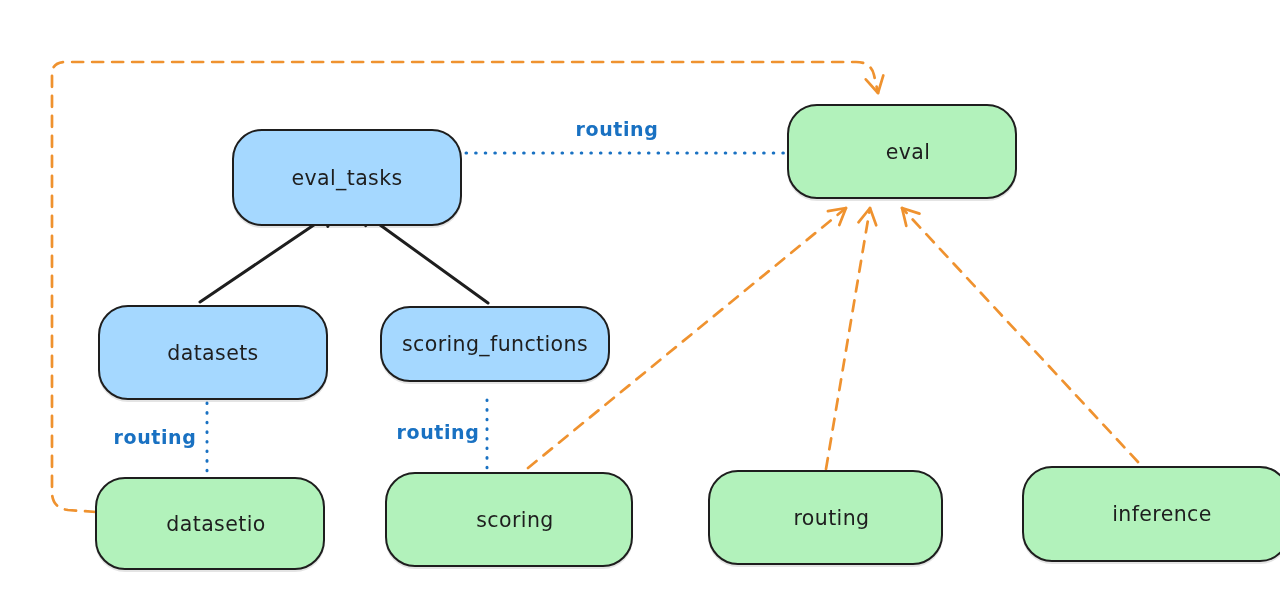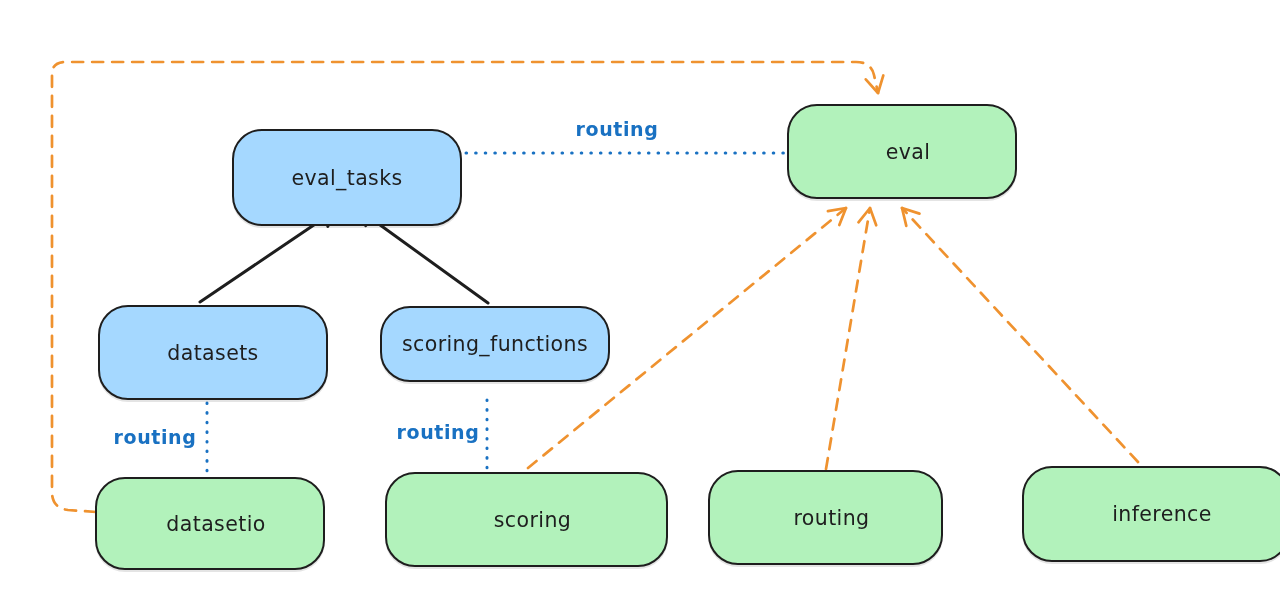--- a/index.html
+++ b/index.html
@@ -103,21 +103,21 @@
   </div>
 
   <div class="node blue" style="left:380px;top:306px;width:230px;height:76px;">
     <span>scoring_functions</span>
   </div>
 
   <div class="node green" style="left:95px;top:477px;width:230px;height:93px;">
     <span>datasetio</span>
   </div>
 
-  <div class="node green" style="left:385px;top:472px;width:283px;height:95px;">
+  <div class="node green" style="left:385px;top:472px;width:248px;height:95px;">
     <span>scoring</span>
   </div>
 
   <div class="node green" style="left:708px;top:470px;width:235px;height:95px;">
     <span>routing</span>
   </div>
 
   <div class="node green" style="left:1022px;top:466px;width:268px;height:96px;">
     <span>inference</span>
   </div>

